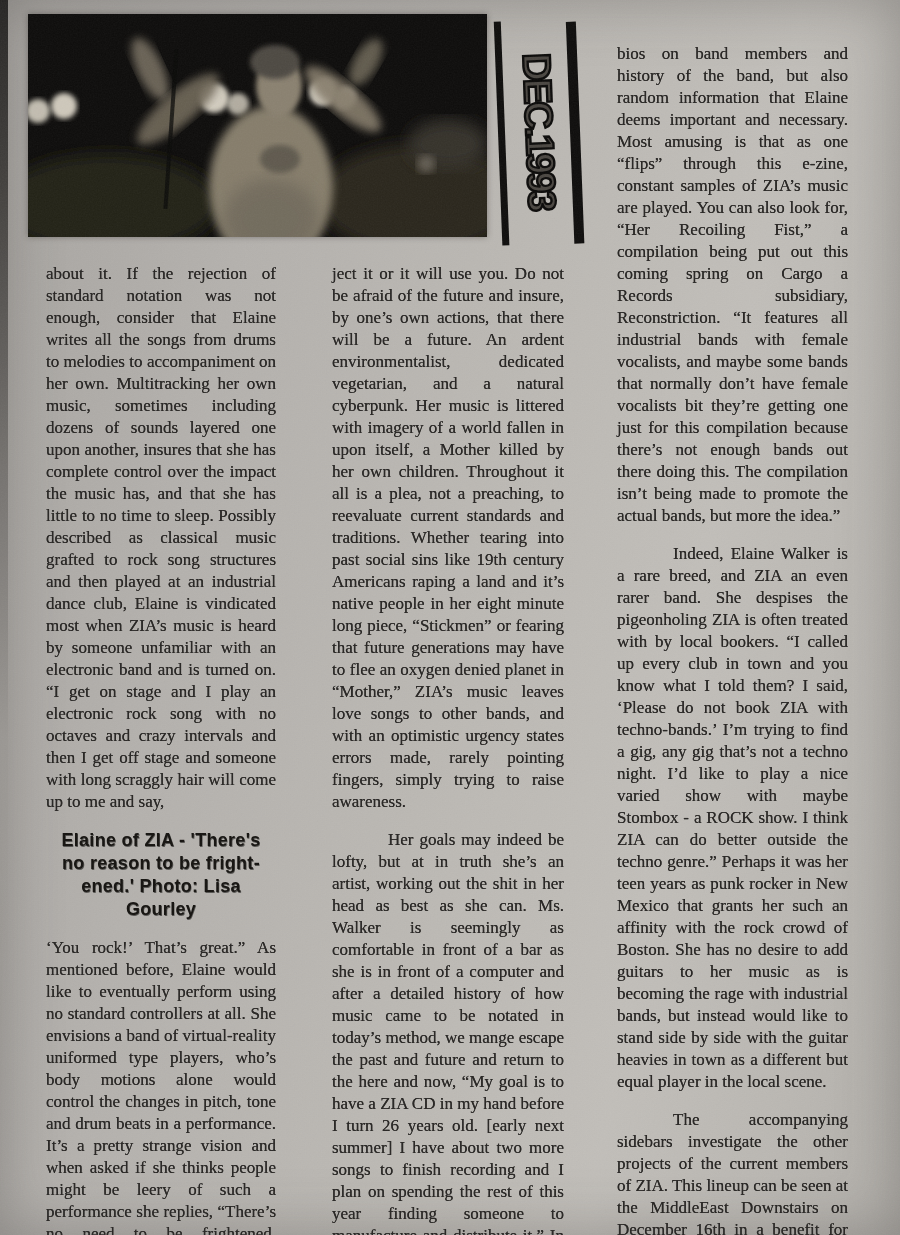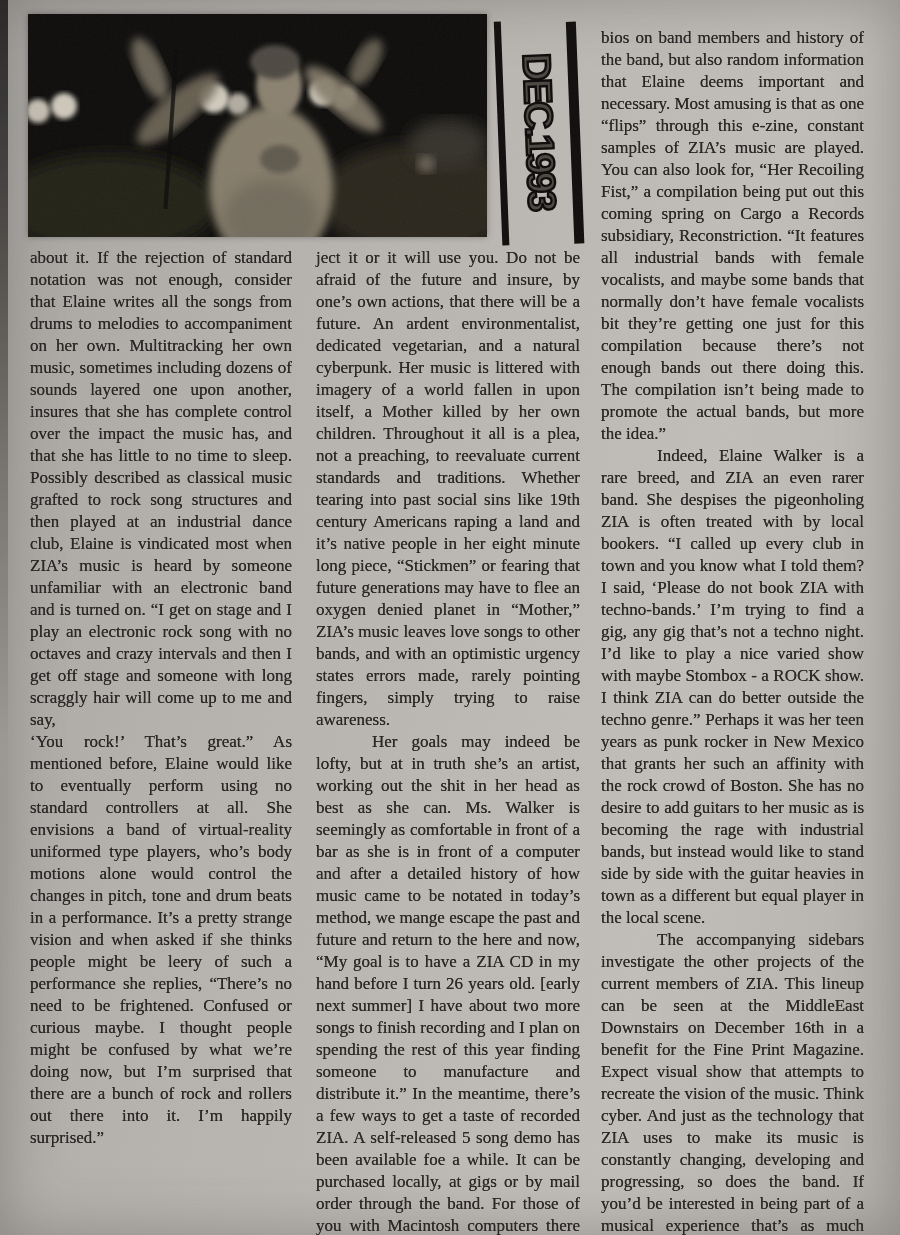--- a/index.html
+++ b/index.html
@@ -34,21 +34,21 @@
     text-shadow:1px 1px 0 rgba(20,18,16,.6);
   }
   .col{
     position:absolute;text-align:justify;
     font-size:17px;line-height:22px;color:#272523;
     text-shadow:0 0 .5px rgba(38,36,34,.9);
   }
   .col-1{left:30px;top:247px;width:262px;}
   .col-2{left:316px;top:247px;width:264px;}
   .col-3{left:601px;top:27px;width:263px;}
-  .para{margin:0;}
+  .para{margin:16px;}
   .para.indent{text-indent:56px;}
   .caption{
     margin:16px 2px 14px;text-align:center;
     font-family:"Liberation Sans",sans-serif;font-weight:800;
     font-size:18px;line-height:23px;letter-spacing:.3px;
     color:#14120f;text-shadow:.6px .6px 0 rgba(10,9,8,.55);
   }
   .grain{position:absolute;left:0;top:0;width:100%;height:100%;pointer-events:none;}
 </style>
 </head>
@@ -114,20 +114,26 @@
   </div>
 
   <div class="banner">
     <div class="bar bar-l"></div>
     <div class="banner-text">DEC.1993</div>
     <div class="bar bar-r"></div>
   </div>
 
   <div class="col col-1">
     <p class="para">about it. If the rejection of standard notation was not enough, consider that Elaine writes all the songs from drums to melodies to accompaniment on her own. Multitracking her own music, sometimes including dozens of sounds layered one upon another, insures that she has complete control over the impact the music has, and that she has little to no time to sleep. Possibly described as classical music grafted to rock song structures and then played at an industrial dance club, Elaine is vindicated most when ZIA’s music is heard by someone unfamiliar with an electronic band and is turned on. “I get on stage and I play an electronic rock song with no octaves and crazy intervals and then I get off stage and someone with long scraggly hair will come up to me and say,</p>
+    <div class="caption">
+      <div>Elaine of ZIA - 'There's</div>
+      <div>no reason to be fright-</div>
+      <div>ened.' Photo: Lisa</div>
+      <div>Gourley</div>
+    </div>
     <p class="para">‘You rock!’ That’s great.” As mentioned before, Elaine would like to eventually perform using no standard controllers at all. She envisions a band of virtual-reality uniformed type players, who’s body motions alone would control the changes in pitch, tone and drum beats in a performance. It’s a pretty strange vision and when asked if she thinks people might be leery of such a performance she replies, “There’s no need to be frightened. Confused or curious maybe. I thought people might be confused by what we’re doing now, but I’m surprised that there are a bunch of rock and rollers out there into it. I’m happily surprised.”</p>
 
   </div>
 
   <div class="col col-2">
     <p class="para">ject it or it will use you. Do not be afraid of the future and insure, by one’s own actions, that there will be a future. An ardent environmentalist, dedicated vegetarian, and a natural cyberpunk. Her music is littered with imagery of a world fallen in upon itself, a Mother killed by her own children. Throughout it all is a plea, not a preaching, to reevaluate current standards and traditions. Whether tearing into past social sins like 19th century Americans raping a land and it’s native people in her eight minute long piece, “Stickmen” or fearing that future generations may have to flee an oxygen denied planet in “Mother,” ZIA’s music leaves love songs to other bands, and with an optimistic urgency states errors made, rarely pointing fingers, simply trying to raise awareness.</p>
     <p class="para indent">Her goals may indeed be lofty, but at in truth she’s an artist, working out the shit in her head as best as she can. Ms. Walker is seemingly as comfortable in front of a bar as she is in front of a computer and after a detailed history of how music came to be notated in today’s method, we mange escape the past and future and return to the here and now, “My goal is to have a ZIA CD in my hand before I turn 26 years old. [early next summer] I have about two more songs to finish recording and I plan on spending the rest of this year finding someone to manufacture and distribute it.” In the meantime, there’s a few ways to get a taste of recorded ZIA. A self-released 5 song demo has been available foe a while. It can be purchased locally, at gigs or by mail order through the band. For those of you with Macintosh computers there is an accompanying animated electronic magazine that can also be ordered which not only includes lyrics from all songs,</p>
   </div>
 
   <div class="col col-3">

